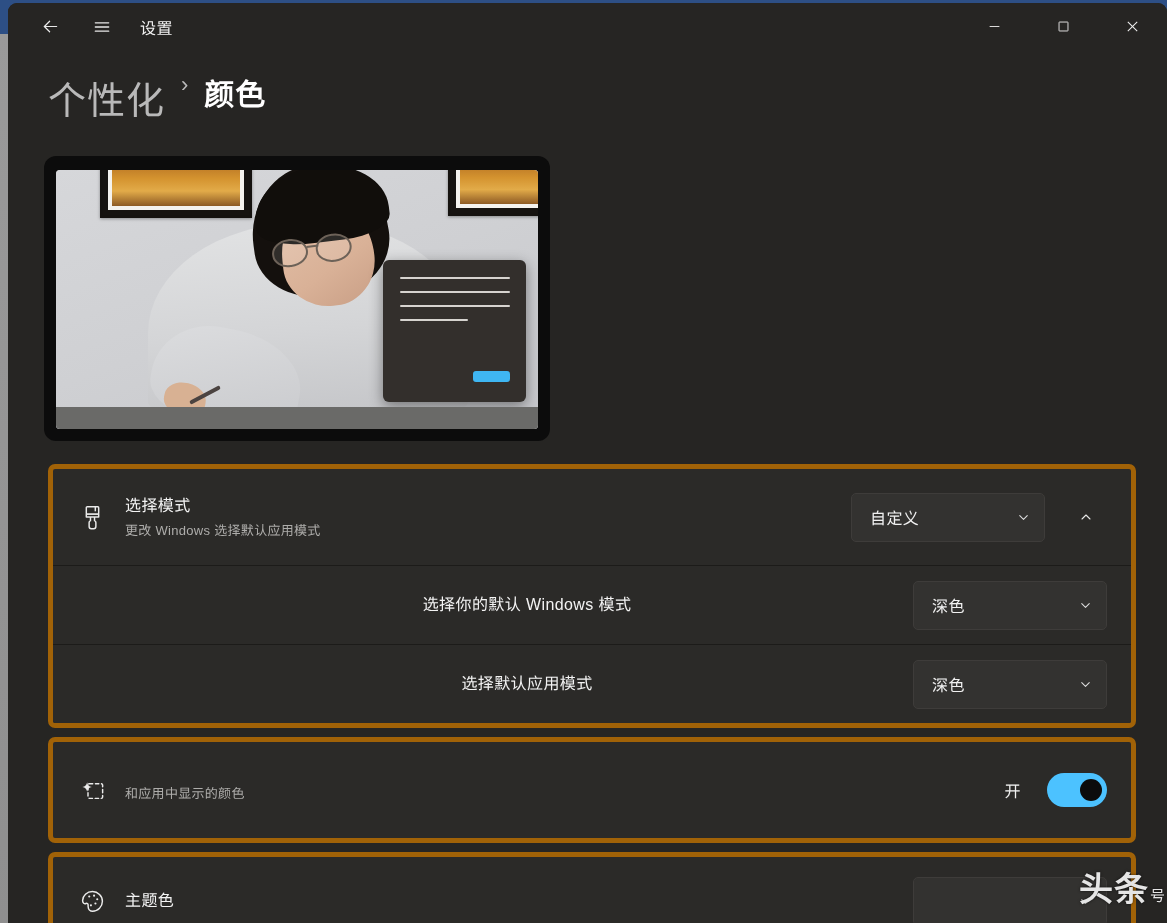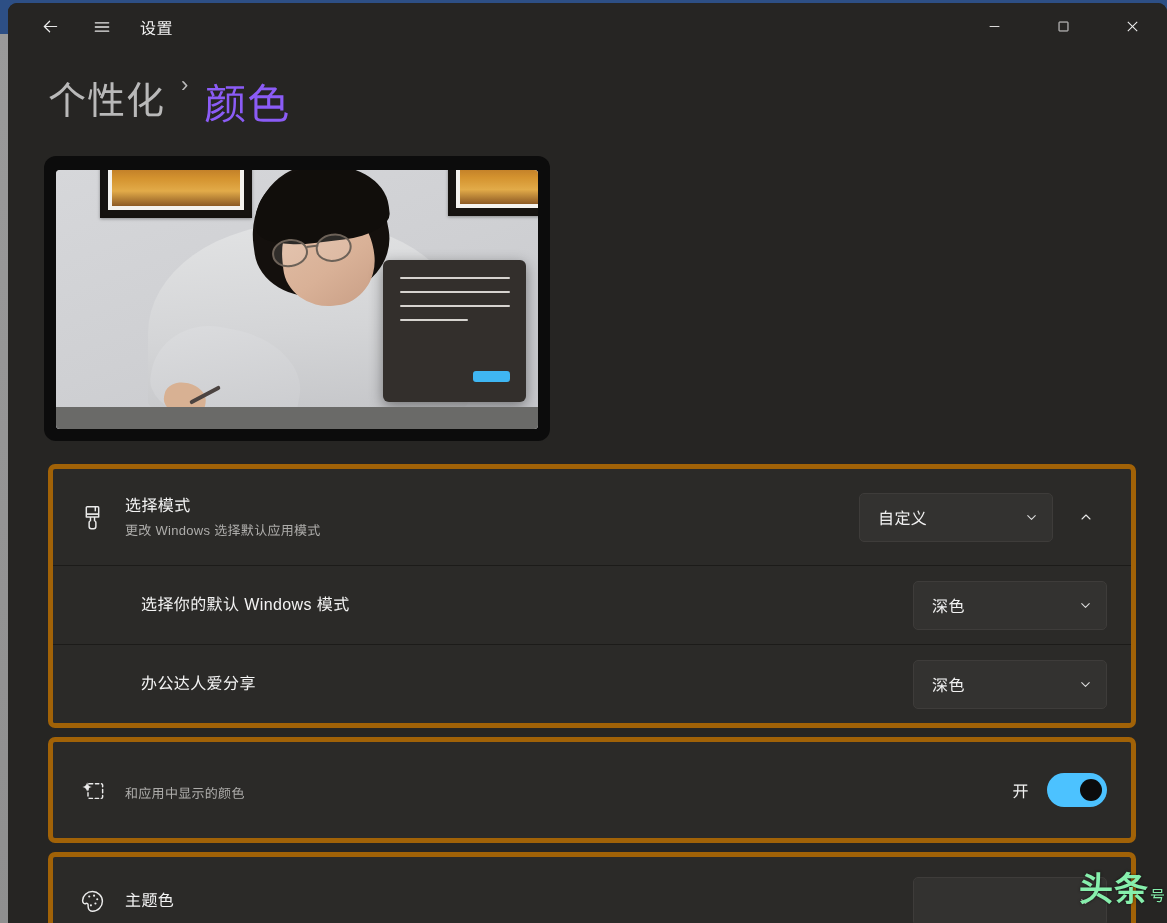--- a/index.html
+++ b/index.html
@@ -108,23 +108,23 @@
     cursor: pointer;
   }
   .crumb-sep {
     font-size: 22px;
     color: #b9b9b9;
     margin: 0 16px;
     position: relative;
     top: 2px;
   }
   .crumb-current {
-    font-size: 42px;
-    font-weight: 400;
-    color: #8b5cf6;
+    font-size: 30px;
+    font-weight: 700;
+    color: #ffffff;
     letter-spacing: 1px;
   }
 
   
   .preview-wrap {
     margin: 10px 0 0 36px;
     width: 506px;
     height: 285px;
     background: #0c0c0c;
     border-radius: 12px;
@@ -290,20 +290,21 @@
     min-height: 96px;
     padding: 0 24px 0 26px;
     position: relative;
   }
   .row + .row { border-top: 1px solid #1c1b19; }
 
   .row-sub {
     min-height: 79px;
     padding-left: 88px;
     background: #2b2a28;
+    text-align: center;
   }
 
   .row-icon {
     width: 46px;
     flex: 0 0 46px;
     display: flex;
     align-items: center;
     justify-content: flex-start;
     color: #eaeaea;
   }
@@ -319,21 +320,21 @@
   .row-desc {
     font-size: 13px;
     color: #aeadab;
     margin-top: 4px;
     letter-spacing: .3px;
   }
 
   .row-right {
     display: flex;
     align-items: center;
-    gap: 12px;
+    gap: 20px;
     flex: 0 0 auto;
   }
 
   
   .combo {
     min-width: 194px;
     height: 49px;
     background: #333230;
     border: 1px solid #3e3c3a;
     border-radius: 5px;
@@ -388,21 +389,21 @@
   .card.last { margin-bottom: 0; border-bottom: none; border-radius: 7px 7px 0 0; }
   .card.last .row { min-height: 88px; }
 
   
   .watermark {
     position: absolute;
     right: 0px;
     bottom: 12px;
     font-size: 34px;
     font-weight: bold;
-    color: #86efac;
+    color: #e5e5e5;
     letter-spacing: 1px;
     text-shadow: 0 0 3px rgba(0,0,0,.65);
     white-space: nowrap;
     pointer-events: none;
     display: flex;
     align-items: baseline;
   }
   .watermark .wm-small { font-size: 15px; font-weight: normal; margin: 0 1px; }
 
   svg { display: block; }
@@ -543,21 +544,21 @@
                 <svg width="15" height="15" viewBox="0 0 24 24" fill="none" stroke="currentColor" stroke-width="1.7" stroke-linecap="round" stroke-linejoin="round">
                     <polyline points="6 9 12 15 18 9"></polyline>
                   </svg>
               </span>
             </div>
           </div>
         </div>
 
         <div class="row row-sub">
           <div class="row-text">
-            <div class="row-title">办公达人爱分享</div>
+            <div class="row-title">选择默认应用模式</div>
           </div>
           <div class="row-right">
             <div class="combo">
               <span>深色</span>
               <span class="chev">
                 <svg width="15" height="15" viewBox="0 0 24 24" fill="none" stroke="currentColor" stroke-width="1.7" stroke-linecap="round" stroke-linejoin="round">
                     <polyline points="6 9 12 15 18 9"></polyline>
                   </svg>
               </span>
             </div>

